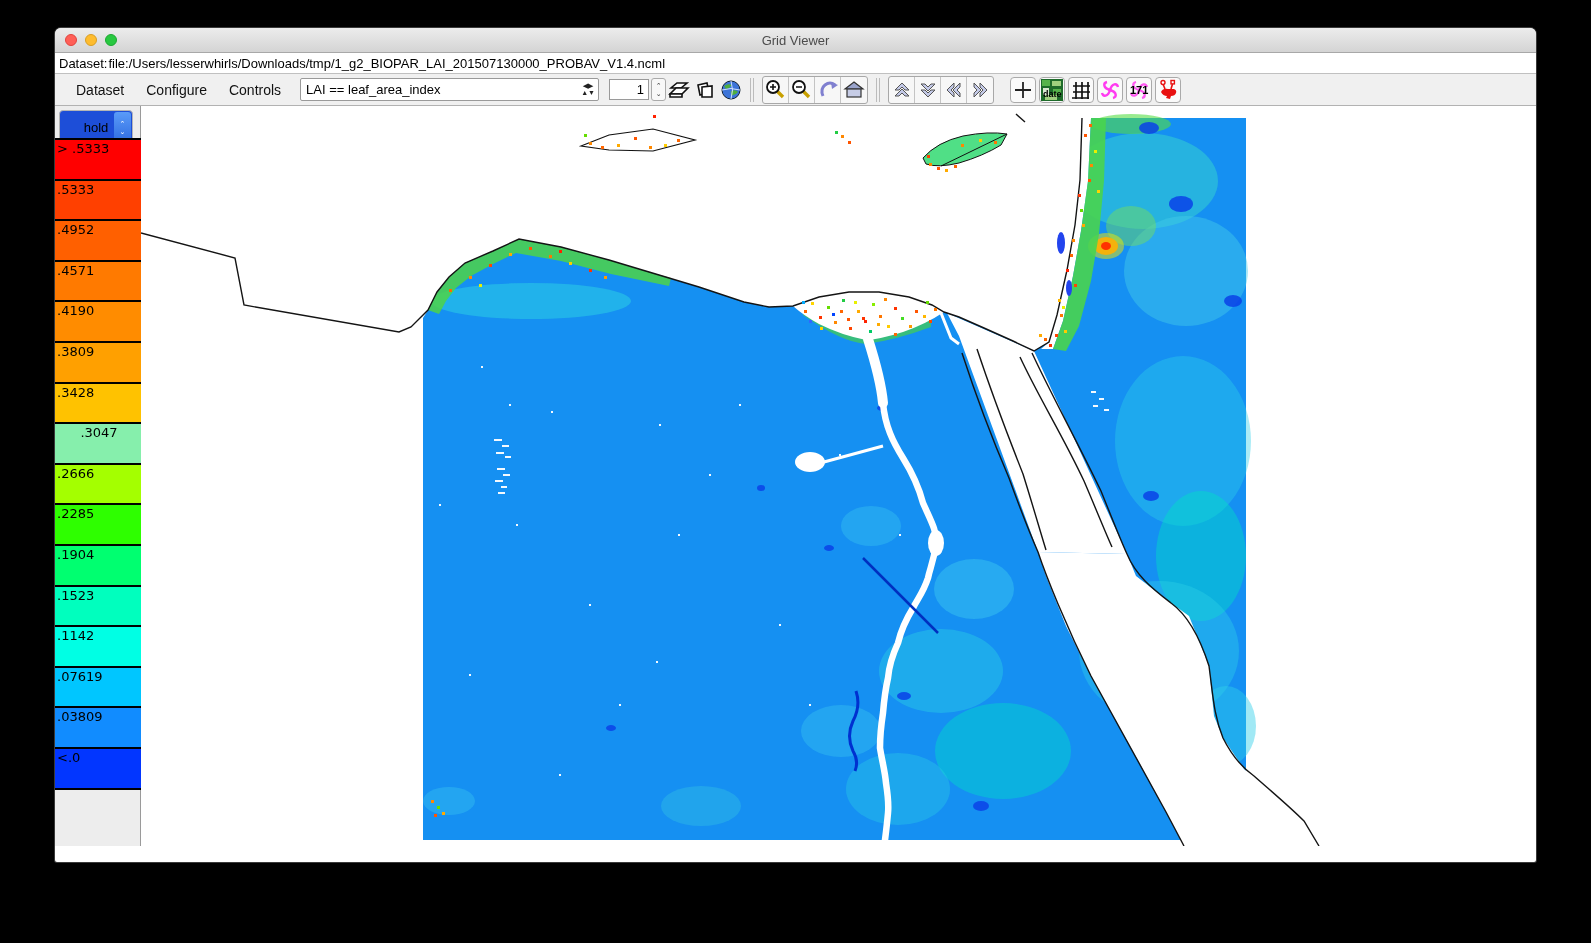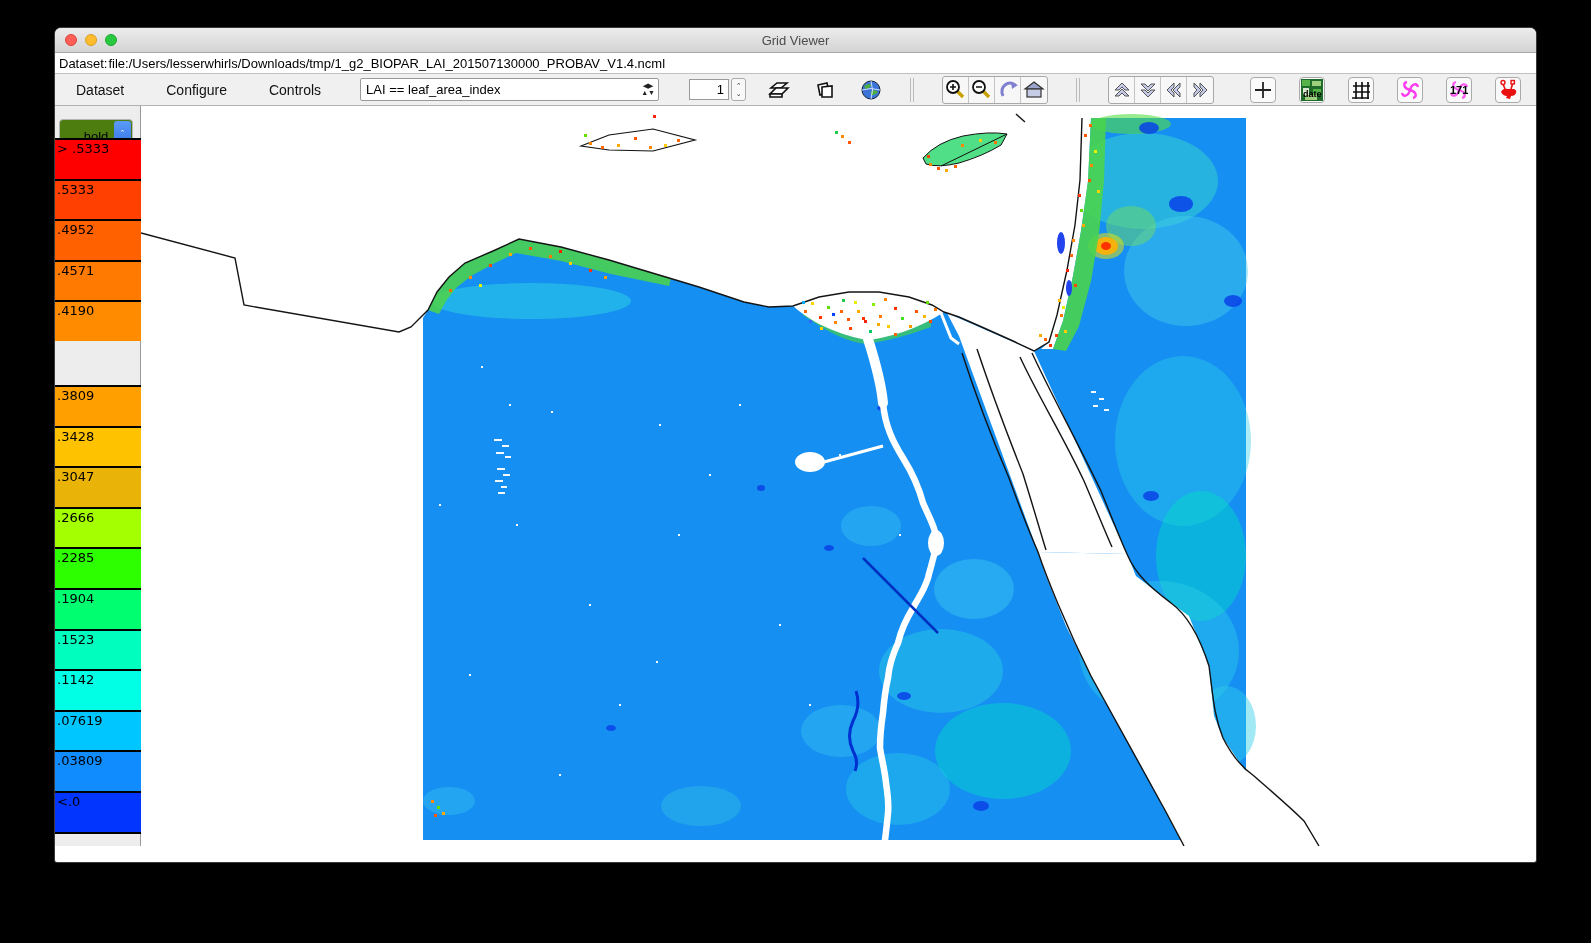--- a/index.html
+++ b/index.html
@@ -13,41 +13,41 @@
   .tl.red{left:10px;background:#ff5f57;border:1px solid #e0443e;box-sizing:border-box;}
   .tl.yellow{left:30px;background:#febc2e;border:1px solid #d89e24;box-sizing:border-box;}
   .tl.green{left:50px;background:#28c840;border:1px solid #1da832;box-sizing:border-box;}
   #window-title{font-size:13px;color:#4c4c4c;}
   
   #datasetbar{height:20px;background:#fff;border-bottom:1px solid #c0c0c0;display:flex;align-items:center;
     font-size:13px;color:#000;padding-left:4px;white-space:nowrap;}
   #datasetbar .lbl{margin-right:1px;}
   
   #toolbar{height:31px;background:#f0f0f0;border-bottom:1px solid #b2b2b2;display:flex;align-items:center;
-    padding-left:10px;gap:20px;}
+    padding-left:10px;gap:0;}
   .menu-item{font-size:14px;color:#111;padding:0 11px;cursor:default;}
   #field-combo{width:292px;height:21px;background:#fff;border:1px solid #9a9a9a;border-radius:2px;
     display:flex;align-items:center;font-size:13px;padding-left:5px;margin-left:8px;position:relative;}
   #field-combo .arrows{position:absolute;right:2px;top:0;width:16px;height:21px;font-size:7px;line-height:7px;
     color:#222;text-align:center;padding-top:3px;box-sizing:border-box;}
   #level-spinner{display:flex;align-items:center;margin-left:10px;}
   #level-field{width:34px;height:19px;background:#fff;border:1px solid #9a9a9a;font-size:13px;
     text-align:right;padding-right:4px;line-height:19px;}
   .stepper{width:13px;height:21px;margin-left:2px;border:1px solid #aaa;background:#f8f8f8;border-radius:3px;
     display:flex;flex-direction:column;align-items:center;justify-content:center;font-size:7px;line-height:8px;color:#333;}
   .tb-sep{width:2px;height:24px;border-left:1px solid #bbb;border-right:1px solid #bbb;margin:0 6px;}
   .tb-btn{width:26px;height:26px;display:flex;align-items:center;justify-content:center;background:transparent;border:none;padding:0;}
   .tb-group{display:flex;border:1px solid #a8a8a8;border-radius:3px;background:#f7f7f7;margin:0 2px;}
   .tb-group .tb-btn{border-right:1px solid #c4c4c4;}
   .tb-group .tb-btn:last-child{border-right:none;}
   .tb-btn.boxed{border:1px solid #aaa;border-radius:4px;background:#fafafa;margin-left:3px;}
   
   #main{display:flex;height:740px;}
   #colorbar-panel{width:86px;background:#ededed;border-right:1px solid #9a9a9a;box-sizing:border-box;position:relative;}
-  #hold-select{position:absolute;left:4px;top:13px;width:74px;height:35px;background:#4d7c0f;border:1px solid #b5b5b5;
+  #hold-select{position:absolute;left:4px;top:4px;width:74px;height:35px;background:#1d4ed8;border:1px solid #b5b5b5;
     border-radius:4px;font-size:13px;display:flex;align-items:center;justify-content:center;box-sizing:border-box;}
   #hold-select .hs-step{position:absolute;right:1px;top:1px;bottom:1px;width:17px;border-radius:3px;
     background:linear-gradient(#5a9bf8,#2e6be0);color:#fff;font-size:7px;line-height:8px;display:flex;
     flex-direction:column;align-items:center;justify-content:center;}
   #cb-entries{position:absolute;left:0;top:32px;width:86px;border-bottom:2px solid #000;}
   .cb-box{height:37.6px;border-top:2px solid #000;font-size:13px;color:#000;padding:1px 0 0 2px;box-sizing:content-box;
     font-family:"DejaVu Sans",sans-serif;}
   
   #map-area{flex:1;background:#fff;position:relative;overflow:hidden;}
   #map-area svg{display:block;}
@@ -258,23 +258,23 @@
             <span>⌃</span>
             <span>⌄</span>
           </span>
       </div>
       <div id="cb-entries">
         <div class="cb-box" style="background: rgb(255, 0, 0);">&gt; .5333</div>
         <div class="cb-box" style="background: rgb(255, 64, 0);">.5333</div>
         <div class="cb-box" style="background: rgb(255, 96, 0);">.4952</div>
         <div class="cb-box" style="background: rgb(255, 122, 0);">.4571</div>
         <div class="cb-box" style="background: rgb(255, 140, 0);">.4190</div>
-        <div class="cb-box" style="background: rgb(255, 160, 0); margin-top: 44px;">.3809</div>
+        <div class="cb-box" style="background: rgb(255, 160, 0);">.3809</div>
         <div class="cb-box" style="background: rgb(255, 194, 0);">.3428</div>
-        <div class="cb-box" style="background: #eab308;">.3047</div>
+        <div class="cb-box" style="background: #86efac; text-align: center;">.3047</div>
         <div class="cb-box" style="background: rgb(164, 255, 0);">.2666</div>
         <div class="cb-box" style="background: rgb(46, 255, 0);">.2285</div>
         <div class="cb-box" style="background: rgb(0, 255, 112);">.1904</div>
         <div class="cb-box" style="background: rgb(0, 255, 190);">.1523</div>
         <div class="cb-box" style="background: rgb(0, 255, 228);">.1142</div>
         <div class="cb-box" style="background: rgb(0, 198, 255);">.07619</div>
         <div class="cb-box" style="background: rgb(17, 140, 255);">.03809</div>
         <div class="cb-box" style="background: rgb(2, 54, 255);">&lt;.0</div>
       </div>
     </div>

